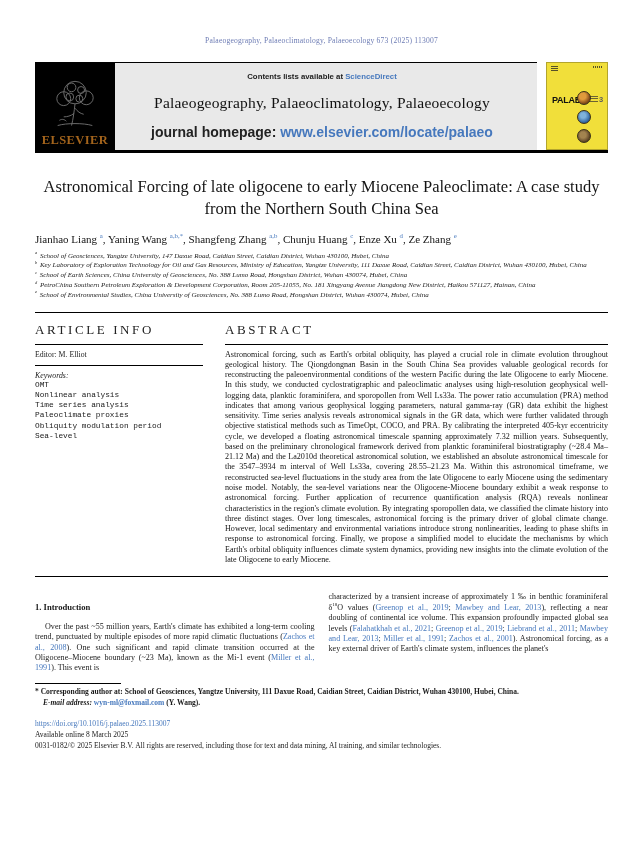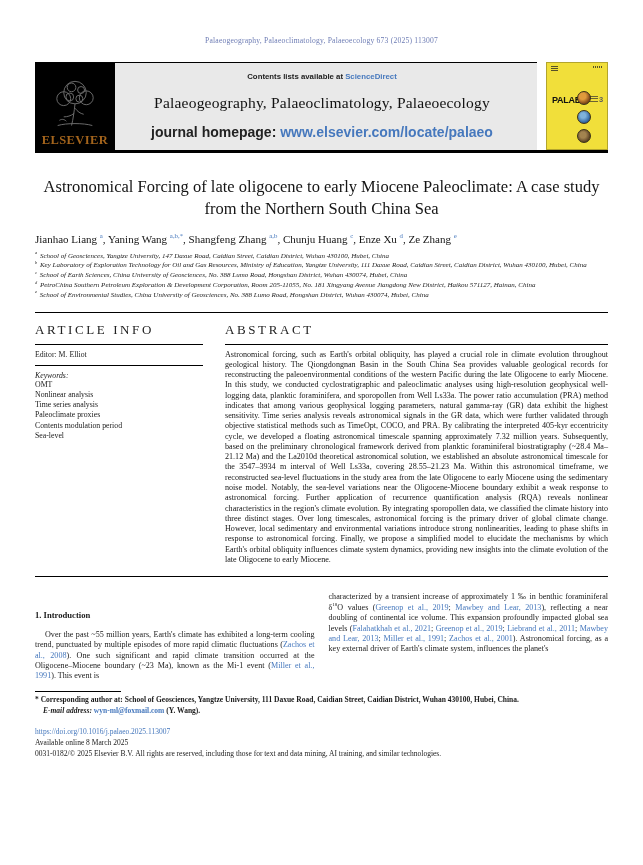--- a/index.html
+++ b/index.html
@@ -69,27 +69,27 @@
   .rule-light { border:0; border-top:.8px solid #000; }
   .affil-rule { margin-top:11px; }
   
   .info-abs { display:flex; margin-top:9px; gap:22px; }
   .info-col { width:168px; flex:none; }
   .abs-col { flex:1; }
   .sec-spaced { font-size:13px; letter-spacing:2.6px; color:#222; }
   .info-col .rule-light, .abs-col .rule-light { margin:6px 0 5px 0; }
   .editor { font-size:7.8px; margin-bottom:6px; }
   .kw-label { font-size:7.8px; font-style:italic; }
-  .kw { font-size:7.8px; line-height:1.32; }
+  .kw { font-size:7.8px; line-height:1.32;font-family:Liberation Mono, monospace; }
   .abs-text { font-size:8.1px; line-height:1.27; text-align:justify; color:#141414; }
   .full-rule { margin-top:11px; }
   
   .body-cols { display:flex; gap:14px; margin-top:15px; }
   .col { flex:1; }
-  .sec-head { font-weight:bold; font-size:8.6px; margin:18px 0 10px 0; }
+  .sec-head { font-weight:bold; font-size:8.6px; margin:10px 0 10px 0; }
   .body-par { font-size:8.1px; line-height:1.27; text-align:justify; }
   .indent { text-indent:10px; }
   
   .foot-rule { width:86px; border:0; border-top:.8px solid #000; margin:10px 0 3px 0; }
   .footnote { font-size:7.5px; line-height:1.35;font-weight:bold; }
   .footnote .line2 { padding-left:8px; }
   .footer { margin-top:11px; font-size:7.5px; line-height:1.4; }
   .footer div { margin-top:.5px; }
 </style>
 </head>
@@ -159,21 +159,21 @@
     <div class="info-col">
       <div class="sec-spaced">ARTICLE INFO</div>
       <hr class="rule-light">
       <div class="editor">Editor: M. Elliot</div>
       <hr class="rule-light">
       <div class="kw-label">Keywords:</div>
       <div class="kw">OMT</div>
       <div class="kw">Nonlinear analysis</div>
       <div class="kw">Time series analysis</div>
       <div class="kw">Paleoclimate proxies</div>
-      <div class="kw">Contents modulation period</div>
+      <div class="kw">Obliquity modulation period</div>
       <div class="kw">Sea-level</div>
     </div>
     <div class="abs-col">
       <div class="sec-spaced">ABSTRACT</div>
       <hr class="rule-light">
       <div class="abs-text">Astronomical forcing, such as Earth's orbital obliquity, has played a crucial role in climate evolution throughout geological history. The Qiongdongnan Basin in the South China Sea provides valuable geological records for reconstructing the paleoenvironmental conditions of the western Pacific during the late Oligocene to early Miocene. In this study, we conducted cyclostratigraphic and paleoclimatic analyses using high-resolution geophysical well-logging data, planktic foraminifera, and sporopollen from Well Ls33a. The power ratio accumulation (PRA) method indicates that among various geophysical logging parameters, natural gamma-ray (GR) data exhibit the highest sensitivity. Time series analysis reveals astronomical signals in the GR data, which were further validated through objective statistical methods such as TimeOpt, COCO, and PRA. By calibrating the interpreted 405-kyr eccentricity cycle, we developed a floating astronomical timescale spanning approximately 7.32 million years. Subsequently, based on the preliminary chronological framework derived from planktic foraminiferal biostratigraphy (~28.4 Ma–21.12 Ma) and the La2010d theoretical astronomical solution, we established an absolute astronomical timescale for the 3547–3934 m interval of Well Ls33a, covering 28.55–21.23 Ma. Within this astronomical timeframe, we reconstructed sea-level fluctuations in the study area from the late Oligocene to early Miocene using the sedimentary noise model. Notably, the sea-level variations near the Oligocene-Miocene boundary exhibit a weak response to astronomical forcing. Further application of recurrence quantification analysis (RQA) reveals nonlinear characteristics in the region's climate evolution. By integrating sporopollen data, we classified the climate history into three distinct stages. Over long timescales, astronomical forcing is the primary driver of global climate change. However, local sedimentary and environmental variations introduce strong nonlinearities, leading to phase shifts in response to astronomical forcing. Finally, we propose a simplified model to elucidate the mechanisms by which Earth's orbital obliquity influences climate system dynamics, providing new insights into the climate evolution of the late Oligocene to early Miocene.</div>
     </div>
   </div>
 
   <hr class="rule full-rule">

